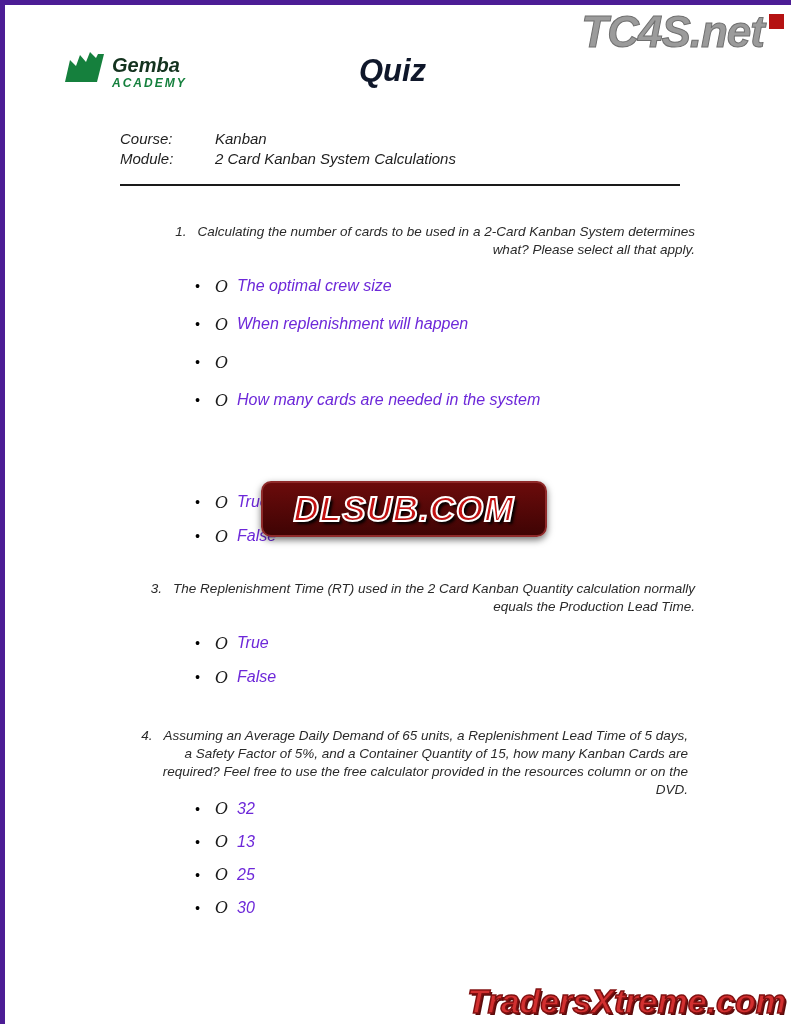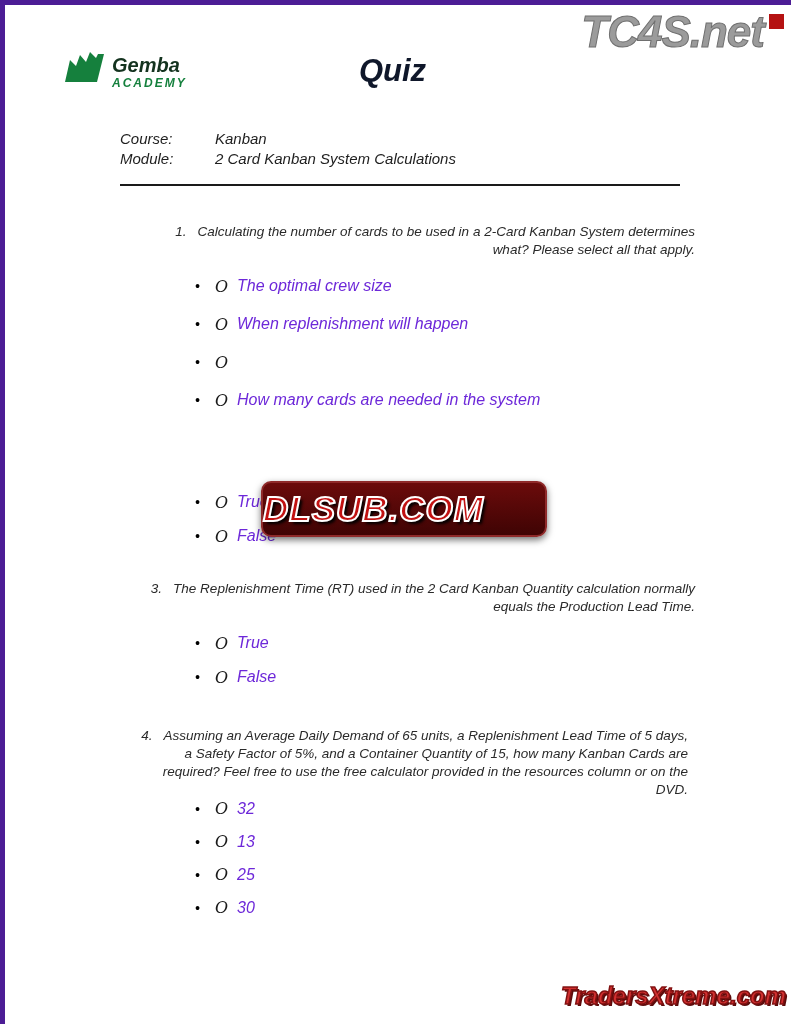--- a/index.html
+++ b/index.html
@@ -74,33 +74,33 @@
     font-size:16px; color:#1a1a1a; width:22px;
   }
   .opt-label{font-size:16px; color:#6d28d9;}
 
   
   .wm-mid{
     position:absolute; left:256px; top:476px; width:282px; height:52px;
     background:linear-gradient(180deg,#6b0b0b 0%,#3f0404 100%);
     border:2px solid #8f2a2a; border-radius:10px;
     box-shadow:0 3px 7px rgba(0,0,0,.55);
-    display:flex; align-items:center; 
+    display:flex; align-items:center; justify-content:center;
   }
   .wm-mid-text{
     font-size:35px; font-weight:bold; letter-spacing:1px;
     color:#c21212; -webkit-text-stroke:2px #ffffff;
     text-shadow:3px 3px 3px #000;
     white-space:nowrap;
   }
 
   
   .wm-bottom{
     position:absolute; right:8px; top:977px;
-    font-size:24px; font-weight:bold;
+    font-size:34px; font-weight:bold;
     color:#d23030; -webkit-text-stroke:1.5px #801010;
     text-shadow:2px 2px 0 #5a0b0b;
     white-space:nowrap;
   }
 </style>
 </head>
 <body>
 
 <div class="page">
 

